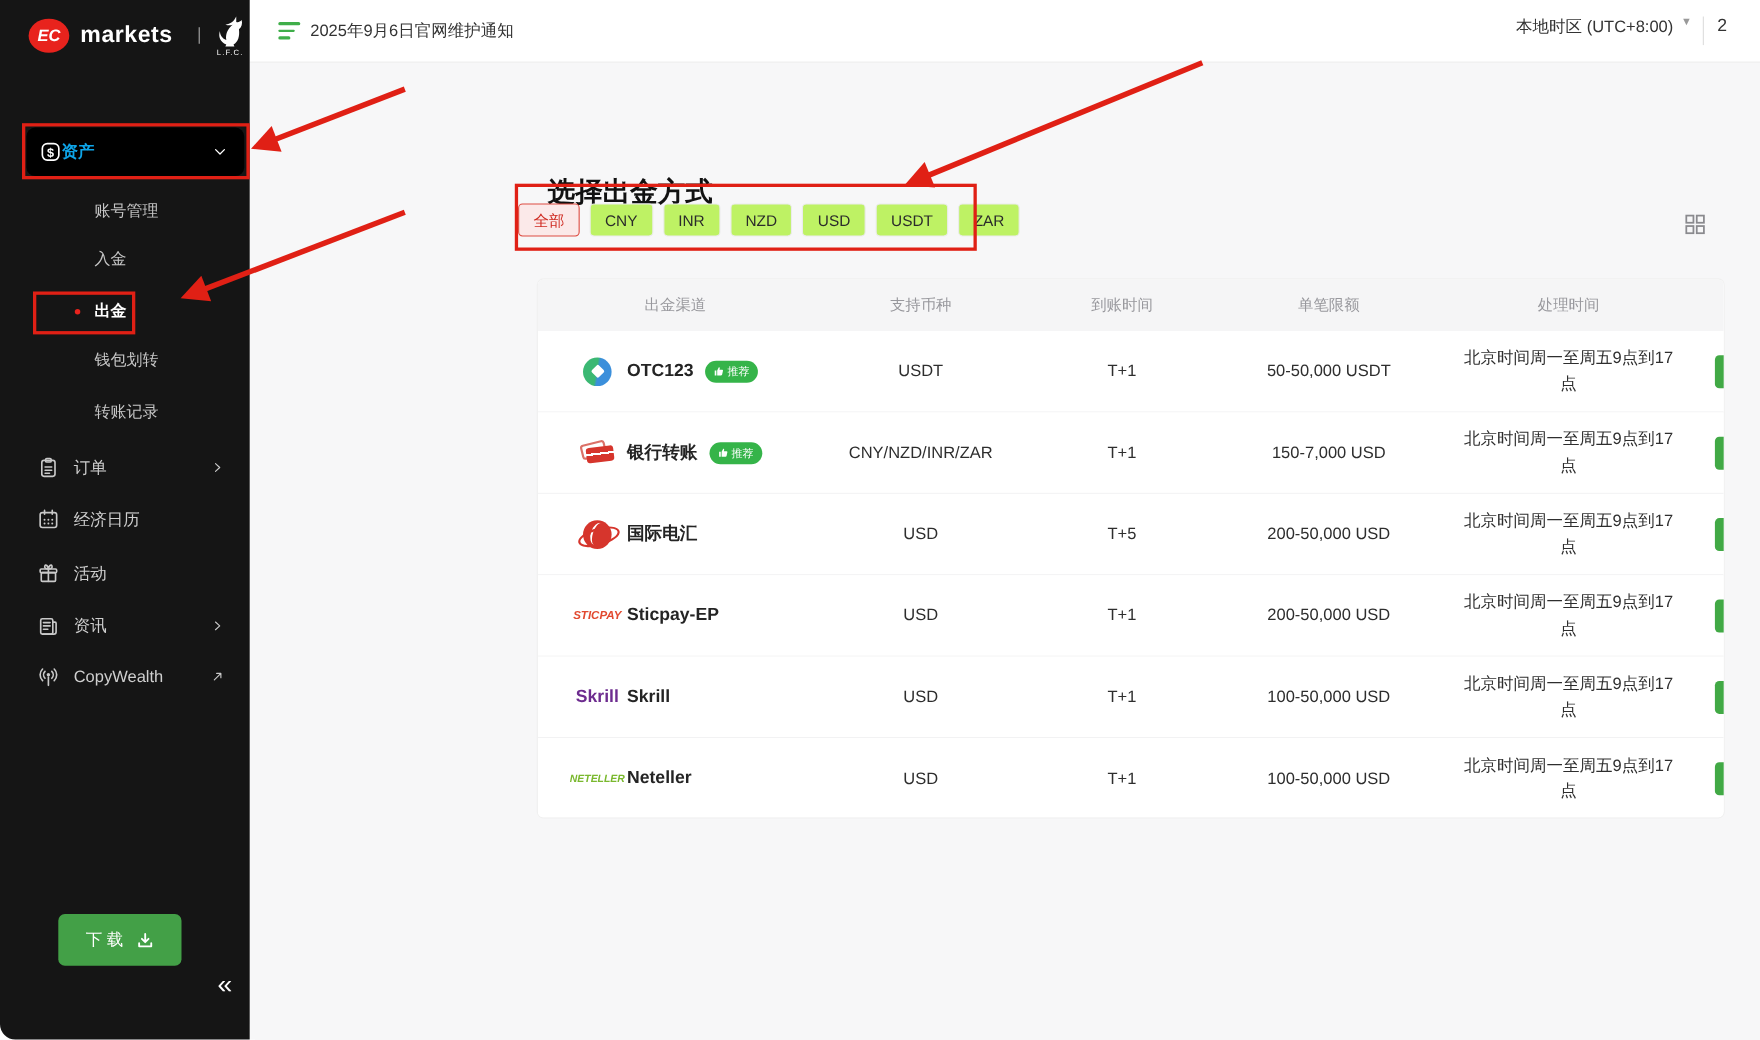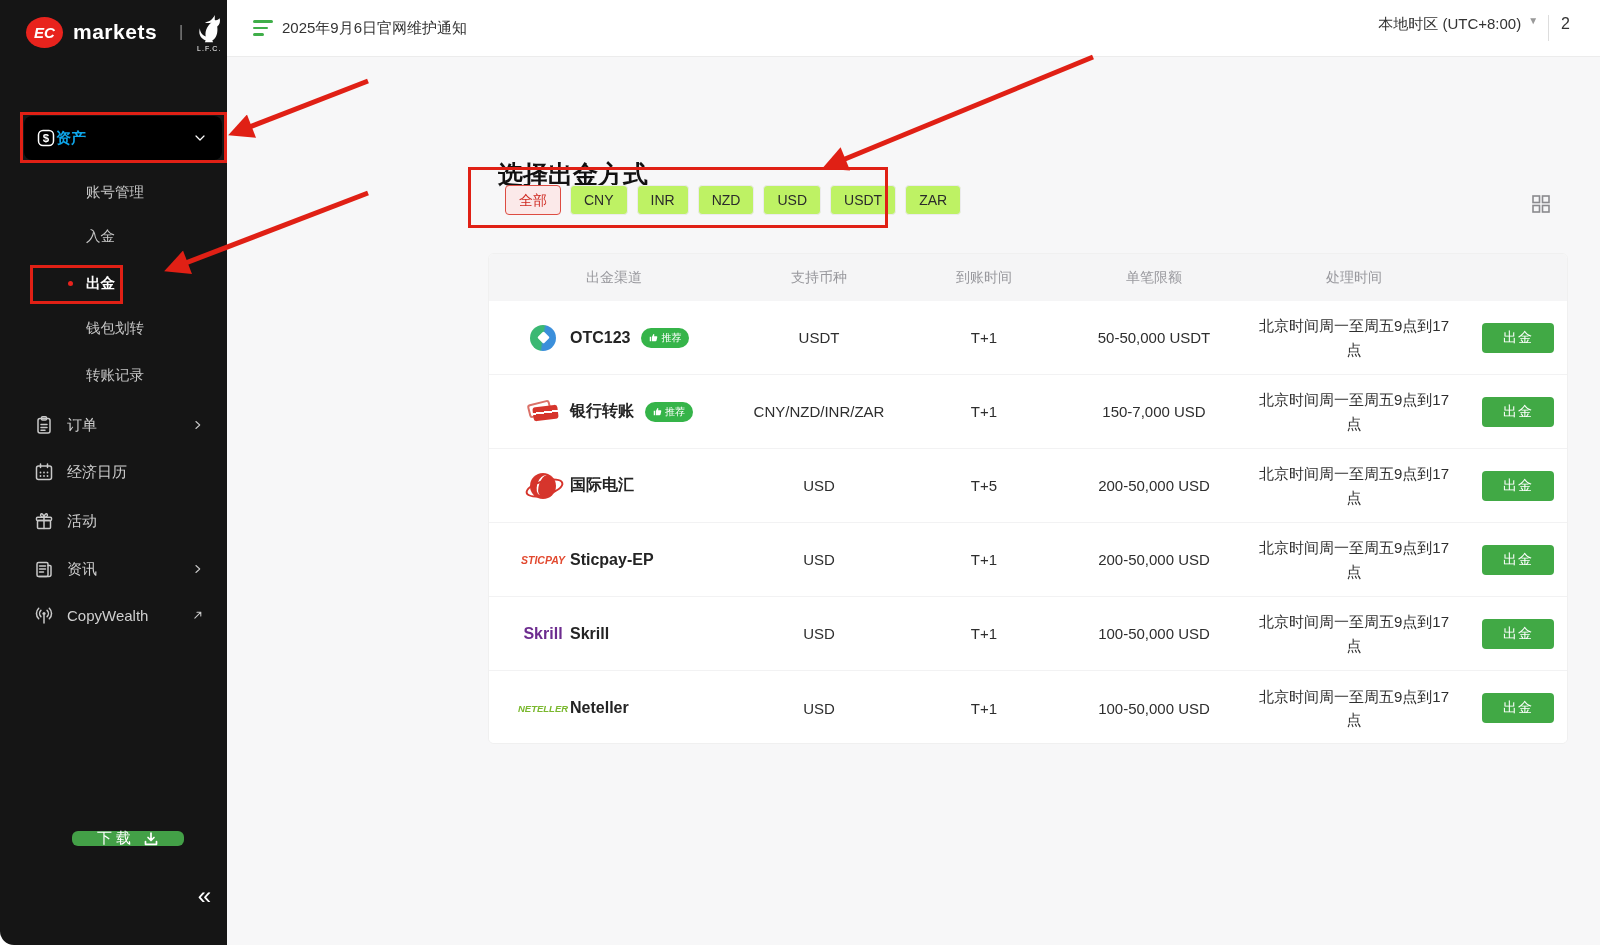--- a/index.html
+++ b/index.html
@@ -25,24 +25,24 @@
 
   .subitem { position:absolute; left:86px; height:28px; line-height:28px;
     color:#c6c6c6; font-size:14.5px; cursor:pointer; }
   .subitem.active { color:#fff; font-weight:bold; }
   .subdot { position:absolute; left:-18px; top:12px; width:5px; height:5px; background:#e8231d; border-radius:50%; }
 
   .navitem { position:absolute; left:34px; right:22px; height:28px;
     display:flex; align-items:center; gap:13px; color:#cfcfcf; font-size:15px; cursor:pointer; }
   .navitem .chev { margin-left:auto; }
 
-  .dl-btn { position:absolute; left:53px; top:831px; width:112px; height:15px;
+  .dl-btn { position:absolute; left:53px; top:831px; width:112px; height:47px;
     background:#43a047; border:none; border-radius:6px; color:#fff; font-size:15px;
     display:flex; align-items:center; justify-content:center; gap:8px; cursor:pointer;
-    letter-spacing:4px; font-family:inherit;margin-left:19px; }
+    letter-spacing:4px; font-family:inherit; }
   .collapse { position:absolute; right:16px; top:882px; color:#fff; font-size:24px; cursor:pointer; }
 
   svg.icn { stroke:#c9c9c9; fill:none; stroke-width:1.5; stroke-linecap:round; stroke-linejoin:round; }
   svg.icn-w { stroke:#fff; }
 
   
   .topbar { position:absolute; left:227px; top:0; width:1373px; height:57px; background:#fff;
     border-bottom:1px solid #ececec; display:flex; align-items:center; z-index:1; }
   .notice-wrap { display:flex; align-items:center; gap:9px; margin-left:26px; cursor:pointer; }
   .ham { display:flex; flex-direction:column; gap:4px; }
@@ -52,31 +52,31 @@
   .tb-right { margin-left:auto; display:flex; align-items:flex-start; margin-right:30px; }
   .tz-text { font-size:15px; color:#333; }
   .tz-caret { color:#999; font-size:10px; margin:0 10px 0 7px; }
   .tb-div { width:1px; height:26px; background:#ddd; margin-right:12px; }
   .clock { font-size:16px; color:#333; }
 
   
   .main { position:absolute; left:227px; top:57px; width:1373px; height:888px; background:#f7f7f8; }
   .page-title { position:absolute; left:271px; top:65px; font-size:25px; font-weight:bold; color:#111;margin-top:36px; }
 
-  .chips { position:absolute; left:278px; top:128px; display:flex; gap:9px; }
+  .chips { position:absolute; left:244px; top:128px; display:flex; gap:9px; }
   .chip { height:30px; line-height:28px; padding:0 13px; background:#bef264; border:1px solid #ebebec;
     border-radius:4px; font-size:14px; color:#2b2b2b; cursor:pointer; }
   .chip.active { background:#fbe9e9; border-color:#dd4c42; color:#cf2a21; }
 
   .grid-icon { position:absolute; right:48px; top:136px; cursor:pointer; }
   .grid-icon rect { stroke:#8a8a8e; fill:none; stroke-width:1.6; }
 
   .card { position:absolute; left:261px; top:196px; width:1080px; height:491px;
     background:#fff; border-radius:6px; overflow:hidden; border:1px solid #f0f0f0; }
-  .trow { display:grid; grid-template-columns:250px 160px 170px 170px 230px 1fr; align-items:center; }
+  .trow { display:grid; grid-template-columns:250px 160px 170px 170px 230px 1fr; align-items:center;gap:18px; }
   .thead { height:47px; background:#f5f5f6; }
   .thead .hcell { text-align:center; font-size:14px; color:#98989d; }
   .brow { height:74px; border-bottom:1px solid #f2f2f3; background:#fff; }
   .brow:last-child { border-bottom:none; }
   .cell-center { text-align:center; font-size:15px; color:#2e2e2e; }
   .processing { width:205px; margin:0 auto; line-height:1.55; }
   .channel { display:flex; align-items:center; gap:11px; padding-left:38px; }
   .chname { font-size:16px; font-weight:600; color:#242424; white-space:nowrap; }
   .badge { background:#35b449; border-radius:10px; color:#fff; font-size:10px;
     padding:3px 8px; display:inline-flex; align-items:center; gap:3px;font-family:Liberation Serif, serif; }

